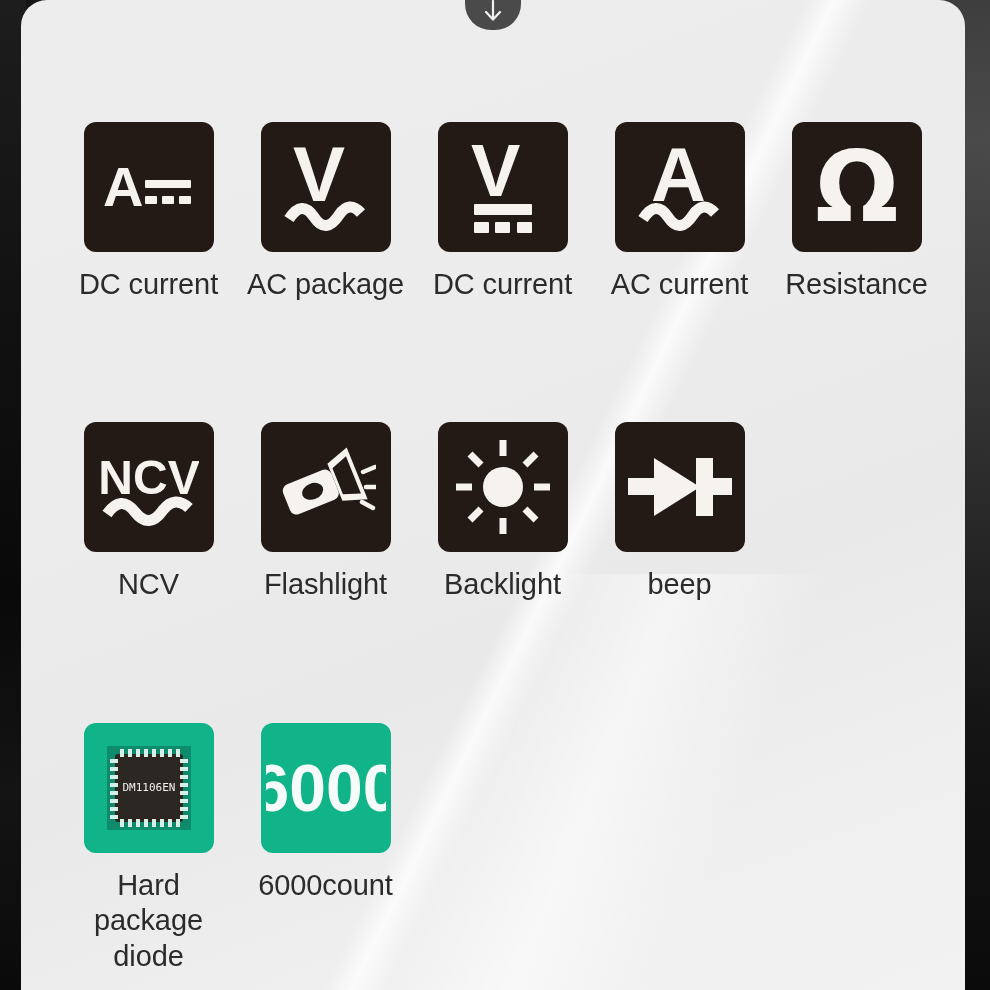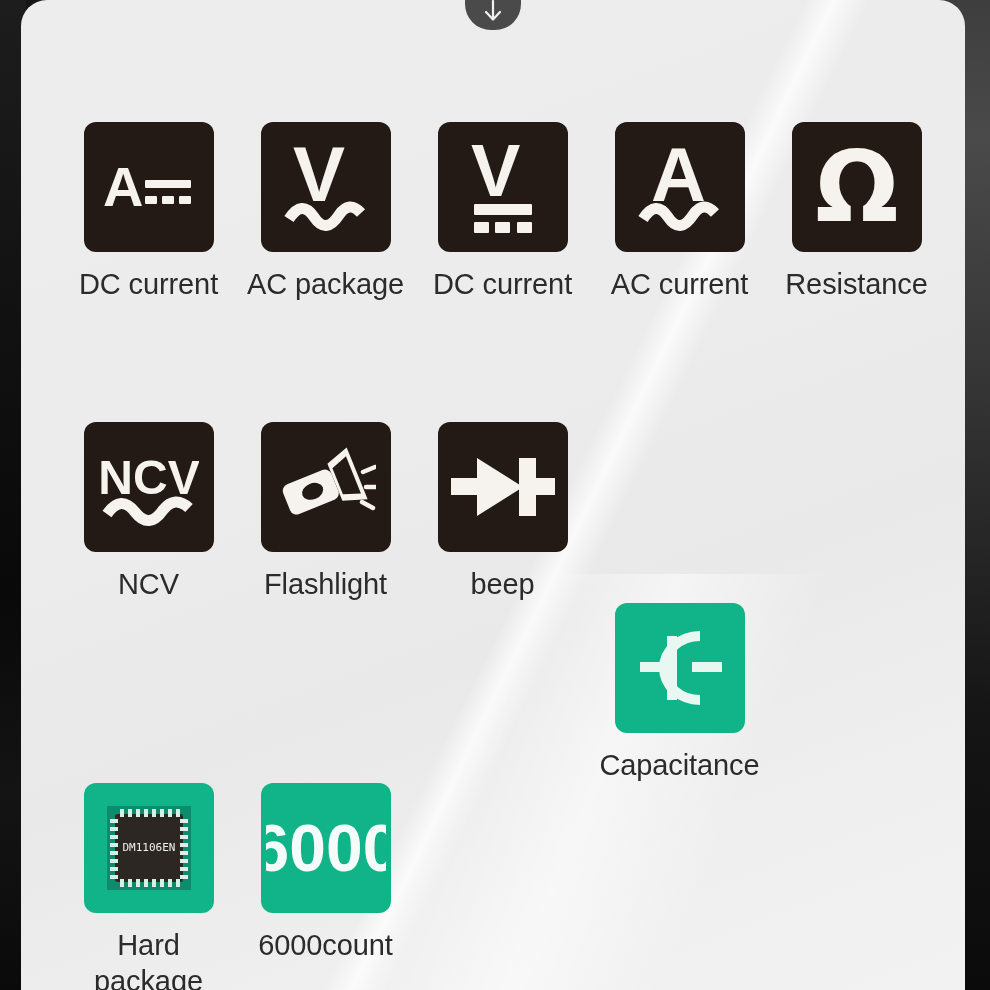--- a/index.html
+++ b/index.html
@@ -218,20 +218,40 @@
             </g>
             <path d="M87 28 L99 23" stroke="#f6f3ef" stroke-width="4.5" stroke-linecap="round"></path>
             <path d="M90 43 L100 43" stroke="#f6f3ef" stroke-width="4.5" stroke-linecap="round"></path>
             <path d="M86 58 L97 64" stroke="#f6f3ef" stroke-width="4.5" stroke-linecap="round"></path>
           </svg>
         </span>
       </div>
       <div class="label">Flashlight</div>
     </div>
 
+    <div class="cell">
+      <div class="tile dark">
+        <span>
+          <svg width="98" height="98" viewBox="0 0 98 98">
+            <circle cx="49" cy="49" r="20" fill="#f6f3ef"></circle>
+            <g stroke="#f6f3ef" stroke-width="7" stroke-linecap="butt">
+              <line x1="49" y1="2" x2="49" y2="18"></line>
+              <line x1="49" y1="80" x2="49" y2="96"></line>
+              <line x1="2" y1="49" x2="18" y2="49"></line>
+              <line x1="80" y1="49" x2="96" y2="49"></line>
+              <line x1="16" y1="16" x2="27" y2="27"></line>
+              <line x1="71" y1="71" x2="82" y2="82"></line>
+              <line x1="82" y1="16" x2="71" y2="27"></line>
+              <line x1="27" y1="71" x2="16" y2="82"></line>
+            </g>
+          </svg>
+        </span>
+      </div>
+      <div class="label">Backlight</div>
+    </div>
 
     <div class="cell">
       <div class="tile dark">
         <span>
           <svg width="104" height="70" viewBox="0 0 104 70">
             <rect x="0" y="26" width="30" height="17" fill="#f6f3ef"></rect>
             <path d="M26 6 L72 35 L26 64 Z" fill="#f6f3ef"></path>
             <rect x="68" y="6" width="17" height="58" fill="#f6f3ef"></rect>
             <rect x="68" y="26" width="36" height="17" fill="#f6f3ef"></rect>
           </svg>
@@ -240,33 +260,20 @@
       <div class="label">beep</div>
     </div>
 
 
     <div class="row-gap-1"></div>
     <div class="row-gap-1"></div>
     <div class="row-gap-1"></div>
     <div class="row-gap-1"></div>
     <div class="row-gap-1"></div>
 
-    <div class="cell">
-      <div class="tile green">
-        <span>
-          <svg width="92" height="80" viewBox="0 0 92 80">
-            <rect x="6" y="34" width="30" height="10" fill="#e9f7f2"></rect>
-            <rect x="33" y="8" width="10" height="64" fill="#e9f7f2"></rect>
-            <path d="M66 8 A36 32 0 0 0 66 72" fill="none" stroke="#e9f7f2" stroke-width="10"></path>
-            <rect x="58" y="34" width="30" height="10" fill="#e9f7f2"></rect>
-          </svg>
-        </span>
-      </div>
-      <div class="label">Capacitance</div>
-    </div>
 
     <div class="cell">
     </div>
 
 
     <div class="cell">
       <div class="tile green">
         <span>
           <svg width="96" height="96" viewBox="0 0 96 96">
             <rect x="6" y="6" width="84" height="84" fill="#0e8a6c"></rect>

